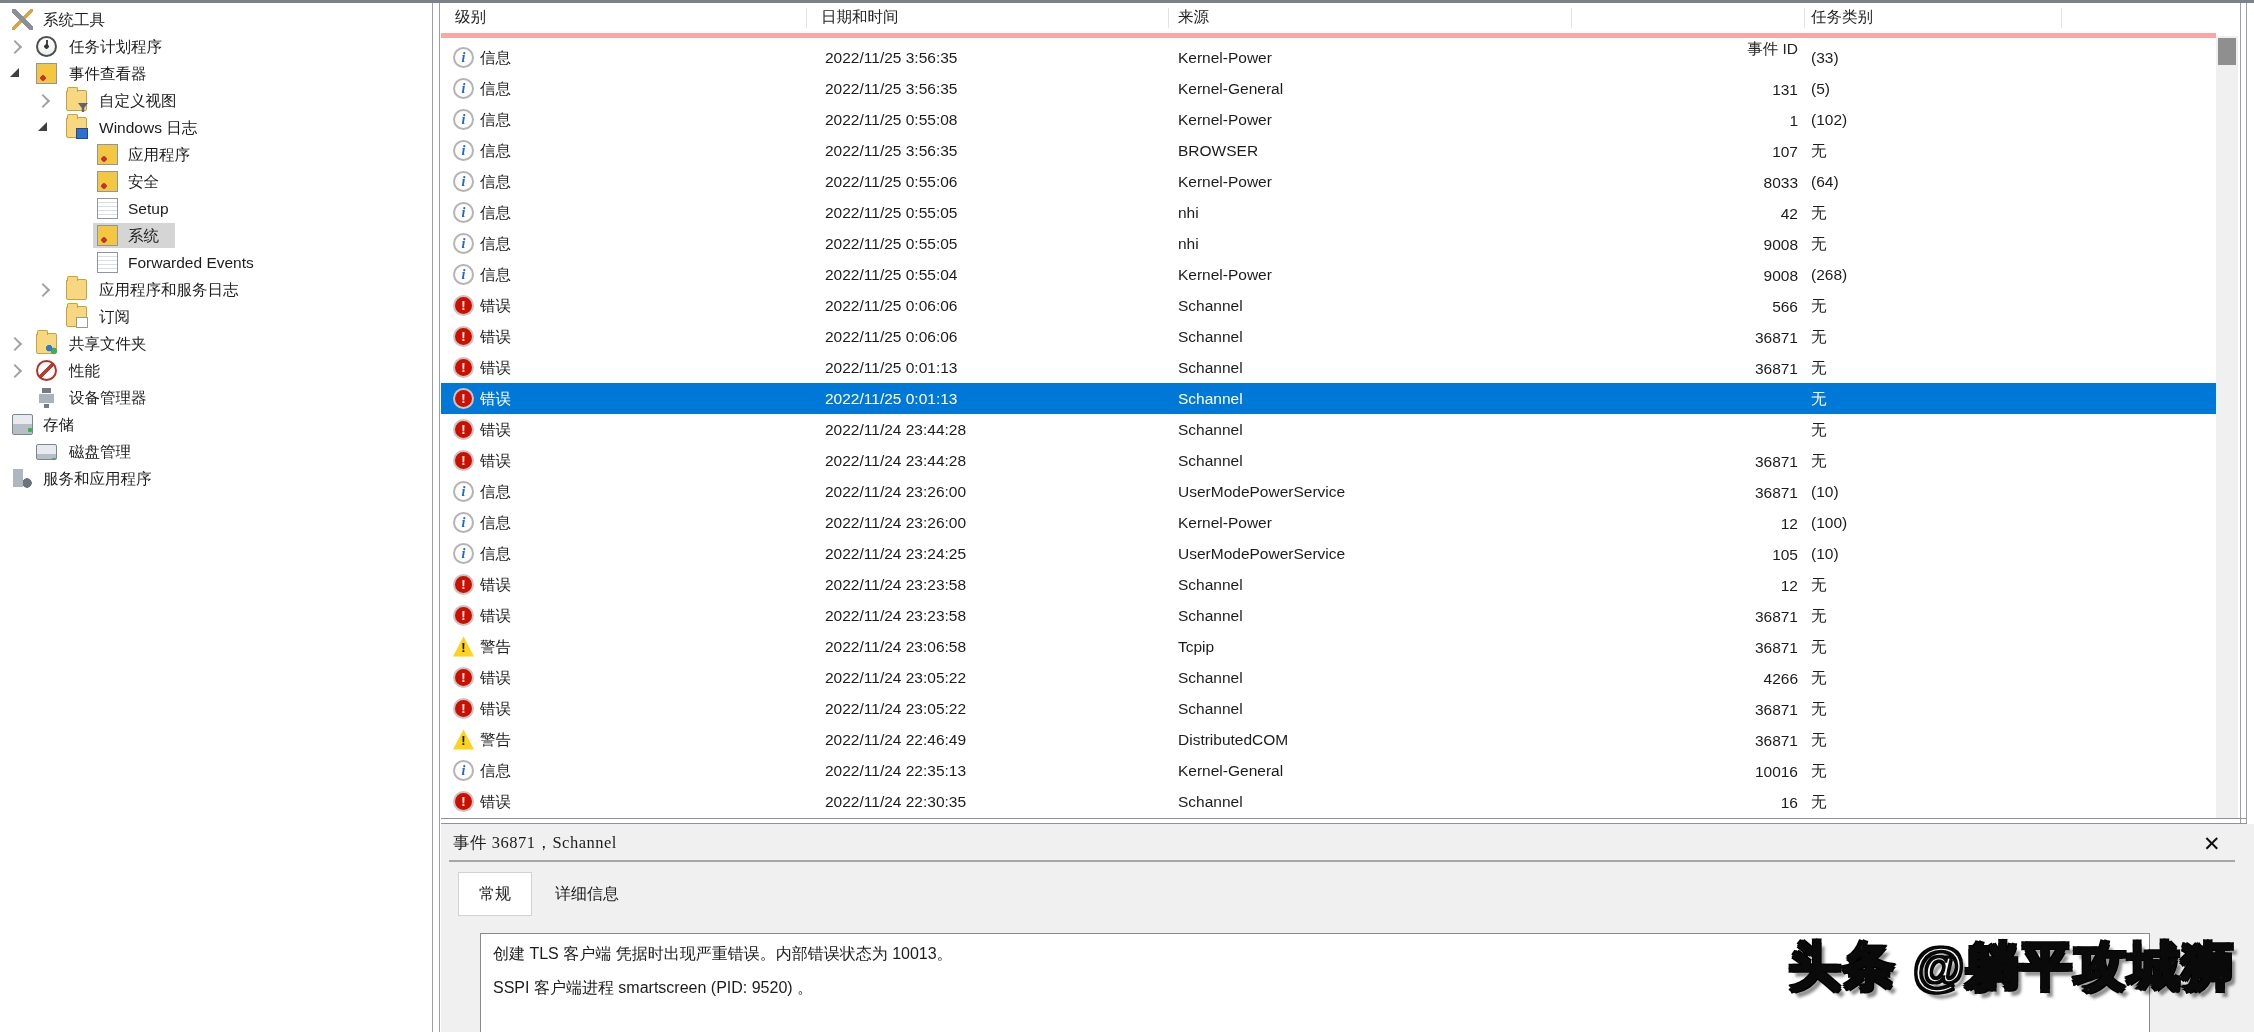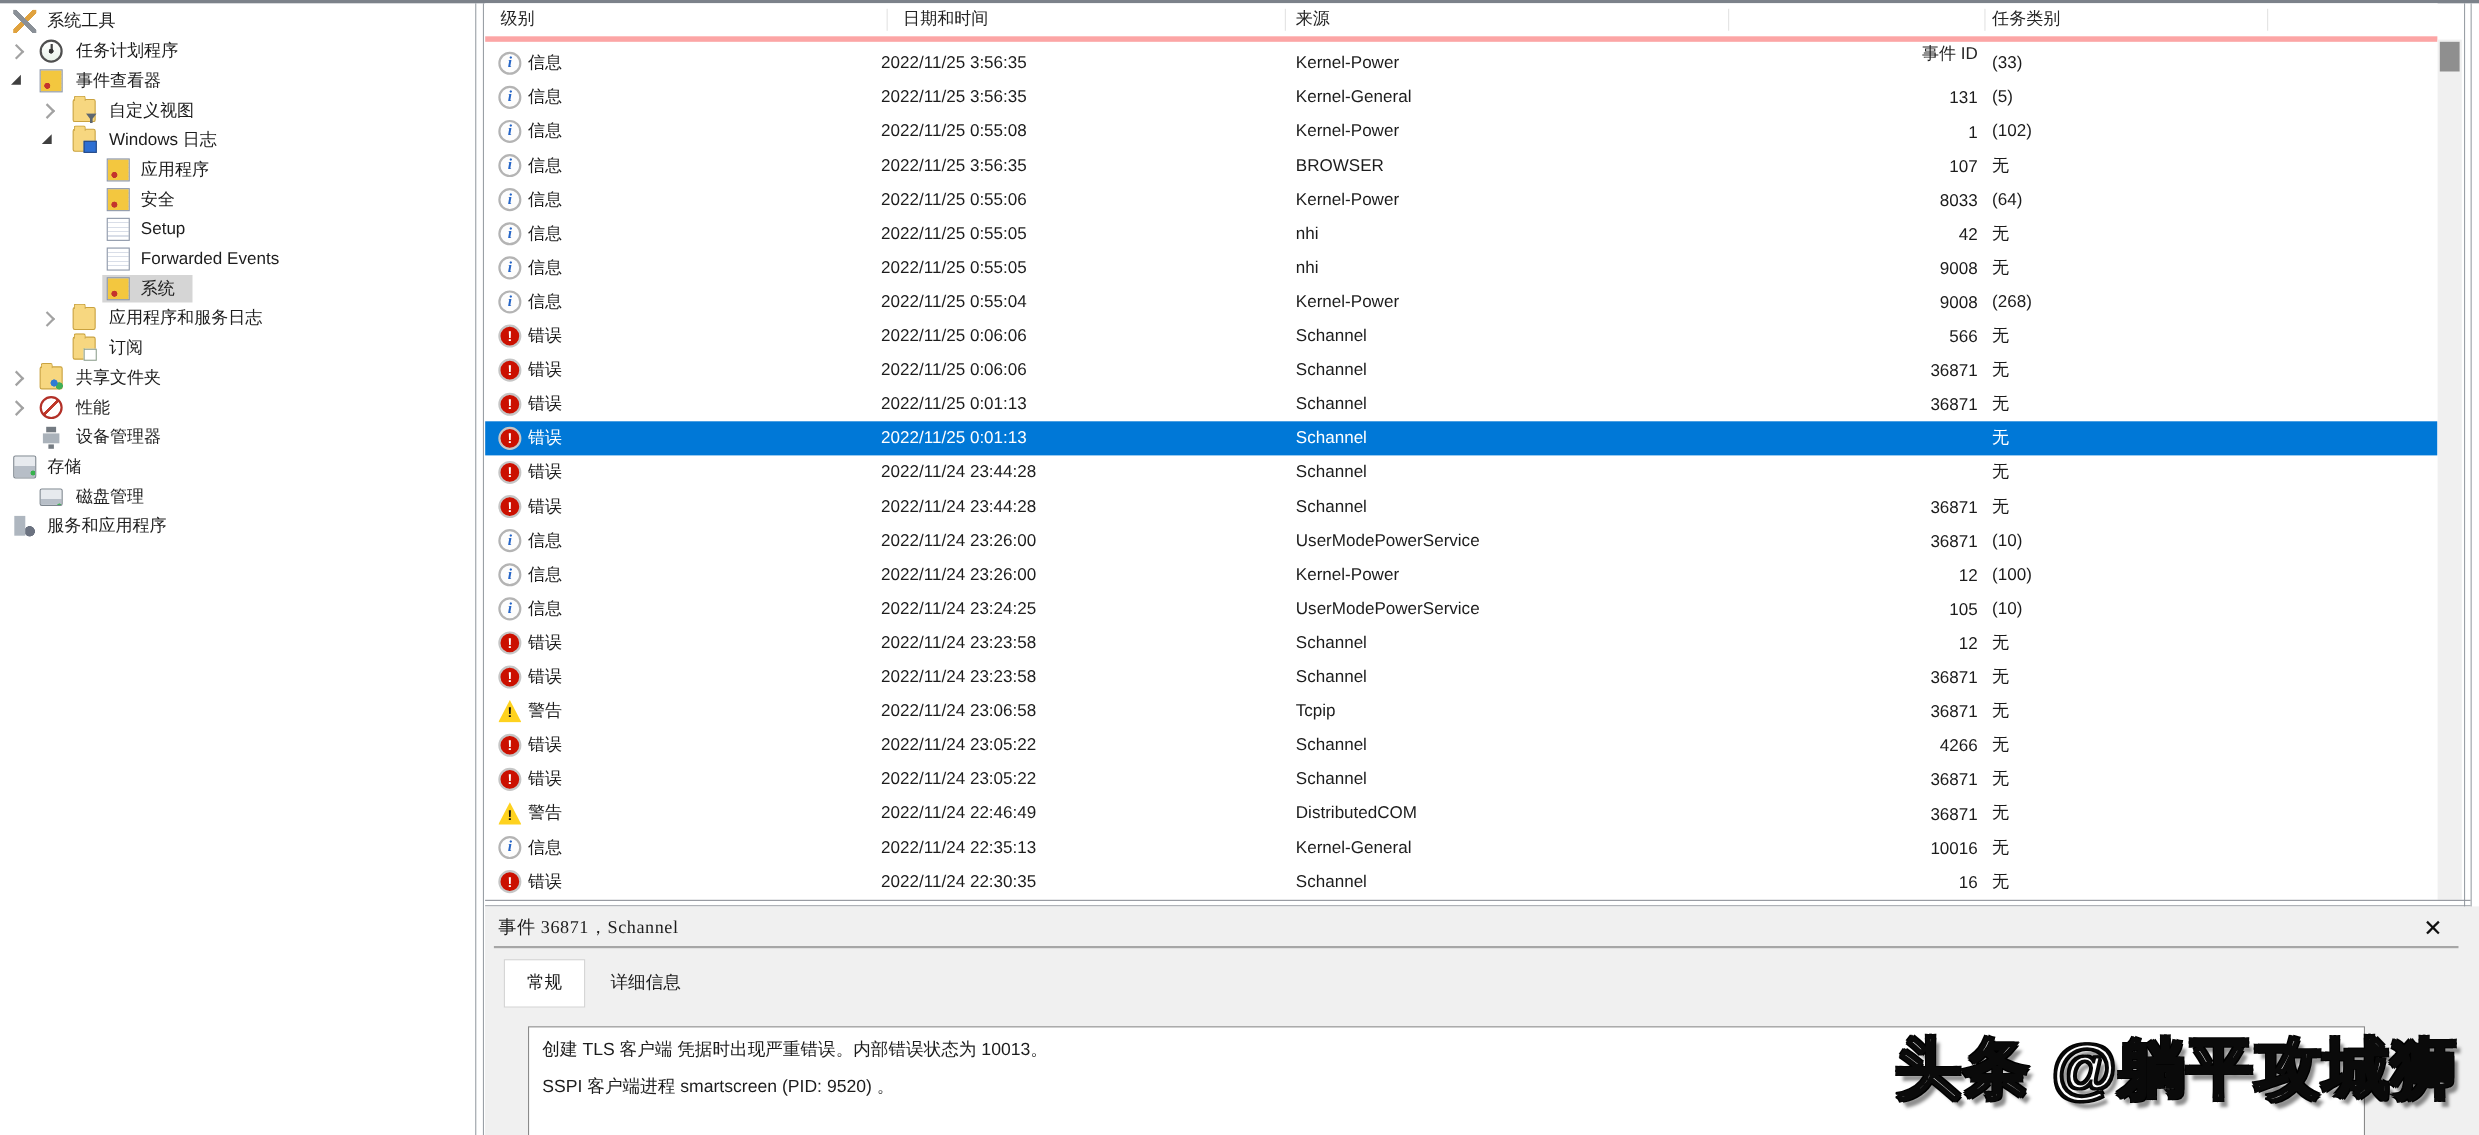--- a/index.html
+++ b/index.html
@@ -67,21 +67,21 @@
   .lv{position:absolute;left:12px;top:5px;width:21px;height:21px;border-radius:50%;box-sizing:border-box;
       text-align:center;font-weight:700;line-height:17px;font-size:14px;}
   .lv.info{border:2px solid #b4b4b4;background:#fdfdfd;color:#2565c7;font-family:"Liberation Serif","DejaVu Serif",serif;font-style:italic;}
   .lv.info::after{content:"i";}
   .lv.error{border:2px solid #c6c6c6;background:#cb1000;color:#fff;font-size:13px;}
   .lv.error::after{content:"!";}
   .lv.warning{border:none;border-radius:0;background:#fed21f;clip-path:polygon(50% 2%,100% 98%,0 98%);
               color:#111;font-size:13px;line-height:24px;}
   .lv.warning::after{content:"!";}
   .c-level{position:absolute;left:39px;}
-  .c-date{position:absolute;left:360px;text-align:right;}
+  .c-date{position:absolute;left:384px;text-align:right;}
   .c-source{position:absolute;left:737px;}
   .c-id{position:absolute;left:1160px;width:197px;text-align:right;margin-top:32px;}
   .c-task{position:absolute;left:1370px;}
   
   #vscroll{position:absolute;left:2216px;top:36px;width:22px;height:782px;background:#f0f0f0;}
   #vthumb{position:absolute;left:2px;top:2px;width:18px;height:27px;background:#8f8f8f;}
   
   .hsplit{position:absolute;left:441px;width:1805px;height:1px;background:#8e9299;}
   #detail{position:absolute;left:441px;top:824px;width:2023px;height:208px;background:#f0f0f0;overflow:hidden;}
   #dtitle{position:absolute;left:12px;top:8px;font-size:16.5px;
@@ -89,21 +89,21 @@
   #dclose{position:absolute;left:1762px;top:8px;font-size:21px;font-weight:700;color:#101010;cursor:default;}
   #dhr{position:absolute;left:8px;top:36px;width:1786px;height:2px;background:#a6a6a6;}
   #tab1{position:absolute;left:17px;top:48px;width:74px;height:44px;background:#fff;border:1px solid #d2d2d2;
         box-sizing:border-box;text-align:center;line-height:42px;font-size:16px;}
   #tab2{position:absolute;left:106px;top:48px;height:44px;line-height:44px;font-size:16px;color:#1c1c1c;padding:0 8px;}
   #dbox{position:absolute;left:39px;top:109px;width:1670px;height:160px;background:#fff;border:1px solid #8a8a8a;
         box-sizing:border-box;font-size:16px;}
   #dbox .m1{position:absolute;left:12px;top:10px;}
   #dbox .m2{position:absolute;left:12px;top:44px;}
   
-  #watermark{position:absolute;top:932px;right:18px;z-index:9;font-size:60px;font-weight:900;letter-spacing:2px;
+  #watermark{position:absolute;top:932px;right:18px;z-index:9;font-size:52px;font-weight:900;letter-spacing:2px;
      color:#fff;-webkit-text-stroke:2.5px #0a0a0a;
      text-shadow:-2px -2px 0 #000,2px -2px 0 #000,-2px 2px 0 #000,2px 2px 0 #000,5px 6px 3px rgba(0,0,0,.45);}
 </style>
 </head>
 <body>
 
 <div id="app">
   <div class="topborder"></div>
 
   <div id="tree">
@@ -150,30 +150,30 @@
         <span class="ticon i-book"></span>
         <span class="tlabel">安全</span>
       </div>
 
       <div class="trow lvl4">
 
         <span class="ticon i-book-plain"></span>
         <span class="tlabel">Setup</span>
       </div>
 
+      <div class="trow lvl4 selected">
+
+        <span class="ticon i-book"></span>
+        <span class="tlabel">系统</span>
+      </div>
+
       <div class="trow lvl4">
 
         <span class="ticon i-book-plain"></span>
         <span class="tlabel">Forwarded Events</span>
-      </div>
-
-      <div class="trow lvl4 selected">
-
-        <span class="ticon i-book"></span>
-        <span class="tlabel">系统</span>
       </div>
 
       <div class="trow lvl3">
         <span class="chev collapsed"></span>
         <span class="ticon i-folder f-plain"></span>
         <span class="tlabel">应用程序和服务日志</span>
       </div>
 
       <div class="trow lvl3">
 

